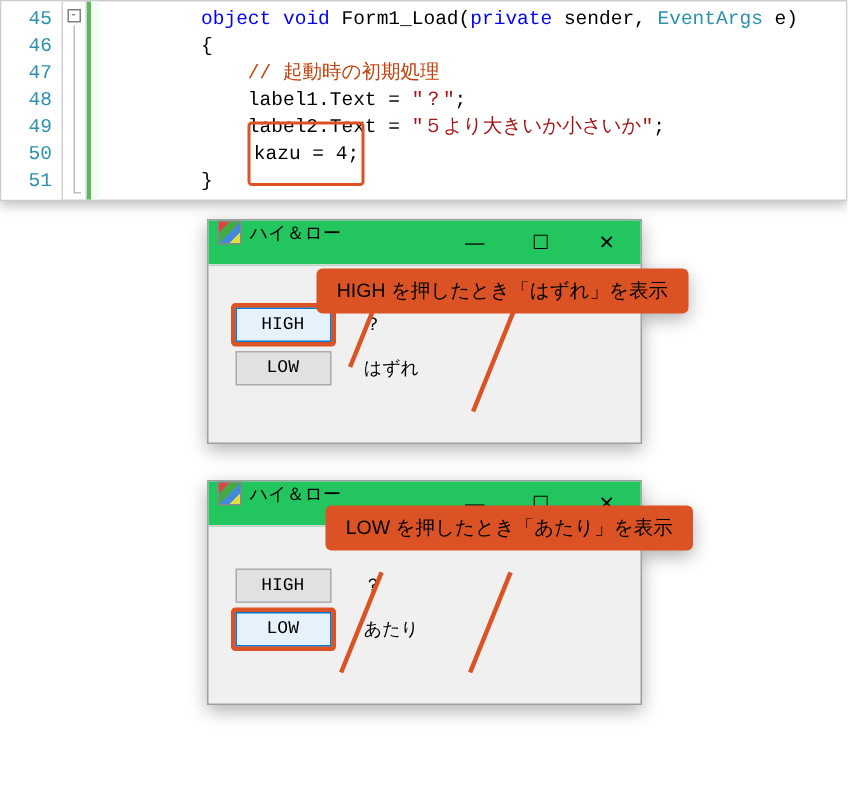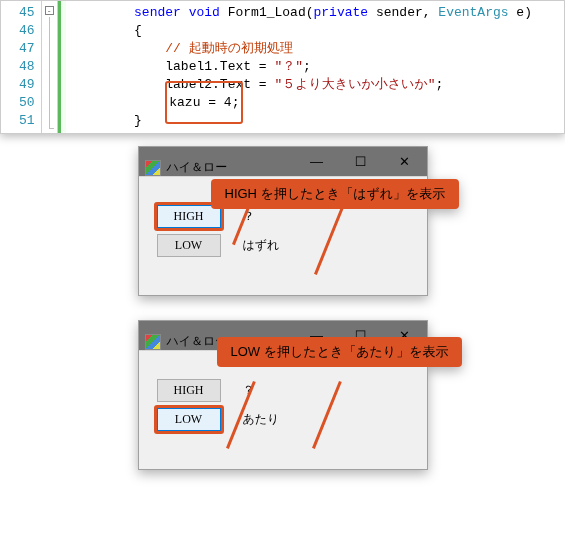--- a/index.html
+++ b/index.html
@@ -9,29 +9,29 @@
 .fold{width:16px;border-right:1px solid #d0d0d0;position:relative}
 .fold-box{position:absolute;top:5px;left:3px;width:9px;height:9px;border:1px solid #808080;background:#fff;font-size:8px;line-height:7px;text-align:center;color:#555}
 .fold-line{position:absolute;left:7px;top:16px;width:1px;background:#c0c0c0;bottom:4px}
 .fold-end{position:absolute;left:7px;bottom:4px;width:5px;height:1px;background:#c0c0c0}
 .margin-strip{width:8px;background:linear-gradient(to right,#5cb85c 0 3px,#f0fff0 3px)}
 .code-body{padding:3px 6px;white-space:pre;flex:1;overflow:hidden}
 .kw{color:#0000ff}.typ{color:#2b91af}.cm{color:#c2410c}.str{color:#a31515}
 .hl{border:2px solid #db5224;border-radius:3px;padding:12px 2px}
 .windows{display:flex;flex-direction:column;align-items:center;gap:24px}
 .win{width:290px;background:#f0f0f0;border:1px solid #a0a0a0;filter:drop-shadow(0 4px 6px rgba(0,0,0,.3));position:relative}
-.titlebar{height:30px;background:#737373;display:flex;align-items:flex-end;border-bottom:1px solid #d8d8d8}
+.titlebar{height:30px;background:#22c55e;display:flex;align-items:flex-start;border-bottom:1px solid #d8d8d8}
 .app-icon{width:16px;height:16px;margin:0 6px;display:inline-block;position:relative}
 .app-icon::before{content:"";position:absolute;inset:0;background:linear-gradient(135deg,#d44 0 25%,#4a4 25% 50%,#48d 50% 75%,#dd4 75%);border:1px solid #888}
 .title-text{flex:1;font-family:"MS UI Gothic","Meiryo",sans-serif;font-size:12px}
 .titlebar-btns{display:flex}
 .titlebar-btns span{width:44px;height:29px;display:flex;justify-content:center;align-items:center;font-size:13px;font-family:Arial}
 .client{padding:28px 18px 24px;position:relative;min-height:118px}
 .row{display:flex;align-items:center;gap:22px;margin-bottom:6px}
-.btn{width:64px;height:23px;background:#e1e1e1;border:1px solid #adadad;font-family:Liberation Serif, serif;font-size:12px;text-align:center;line-height:21px}
+.btn{width:64px;height:23px;background:#e1e1e1;border:1px solid #adadad;font-family:Liberation Mono, monospace;font-size:12px;text-align:center;line-height:21px}
 .btn.focus{outline:2px solid #0078d7;outline-offset:0;background:#e5f1fb;border-color:#0078d7}
 .btn.focus-hl{position:relative}
 .btn.focus-hl::after{content:"";position:absolute;inset:-4px;border:3px solid #db5224;border-radius:3px}
 .lbl{font-family:"MS UI Gothic","Meiryo",sans-serif;font-size:12px}
 .callout{position:absolute;background:#db5224;color:#000000;font-family:"Meiryo","MS UI Gothic",sans-serif;font-size:13px;padding:6px 14px;border-radius:4px;z-index:5;white-space:nowrap}
 .leader{position:absolute;background:#db5224;z-index:4;transform-origin:top left}
 </style>
 </head>
 <body>
 
@@ -44,21 +44,21 @@
     <div>49</div>
     <div>50</div>
     <div>51</div>
   </div>
   <div class="fold">
     <div class="fold-box">-</div>
     <div class="fold-line"></div>
     <div class="fold-end"></div>
   </div>
   <div class="margin-strip"></div>
-  <div class="code-body"><span>        <span class="kw">sender</span> <span class="kw">void</span> <span>Form1_Load</span><span>(</span><span class="kw">private</span><span> sender, </span><span class="typ">EventArgs</span><span> e)</span></span>
+  <div class="code-body"><span>        <span class="kw">object</span> <span class="kw">void</span> <span>Form1_Load</span><span>(</span><span class="kw">private</span><span> sender, </span><span class="typ">EventArgs</span><span> e)</span></span>
 <span>        <span>{</span></span>
 <span>            <span class="cm">// 起動時の初期処理</span></span>
 <span>            <span>label1.Text = </span><span class="str">"？"</span><span>;</span></span>
 <span>            <span>label2.Text = </span><span class="str">"５より大きいか小さいか"</span><span>;</span></span>
 <span>            <span class="hl">kazu = 4;</span></span>
 <span>        <span>}</span></span></div>
 </div>
 
 <div class="windows">
 

